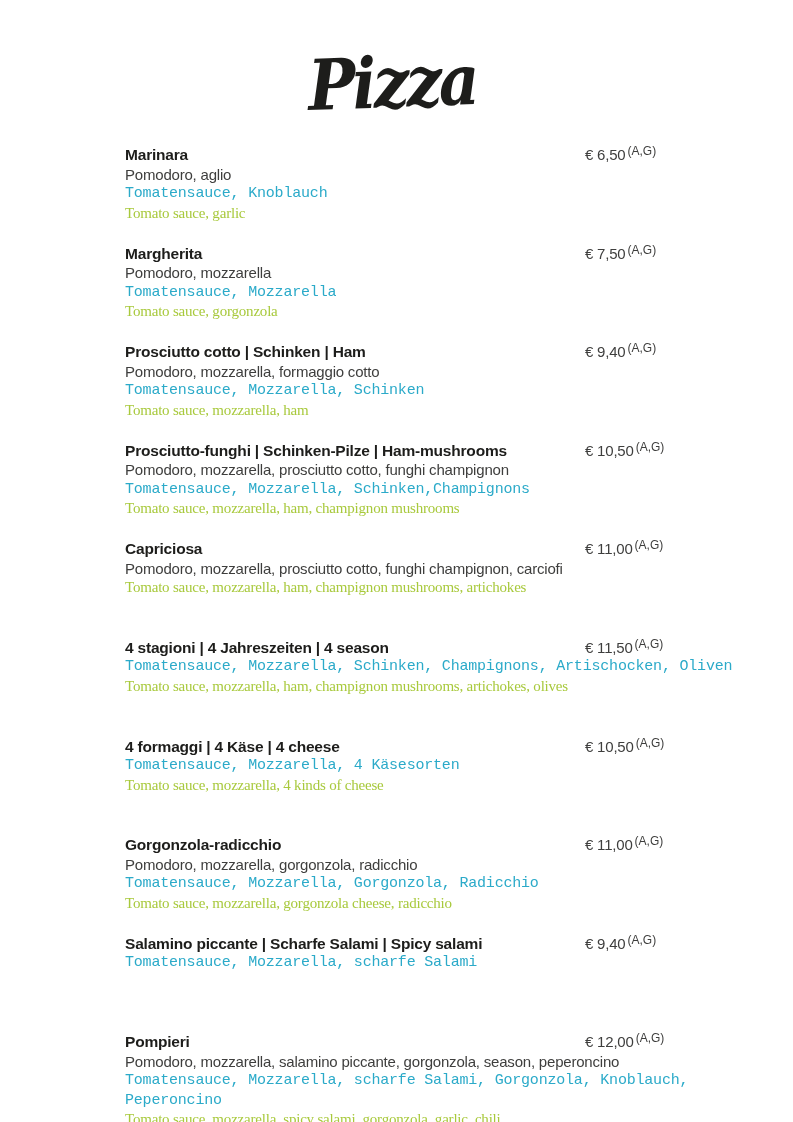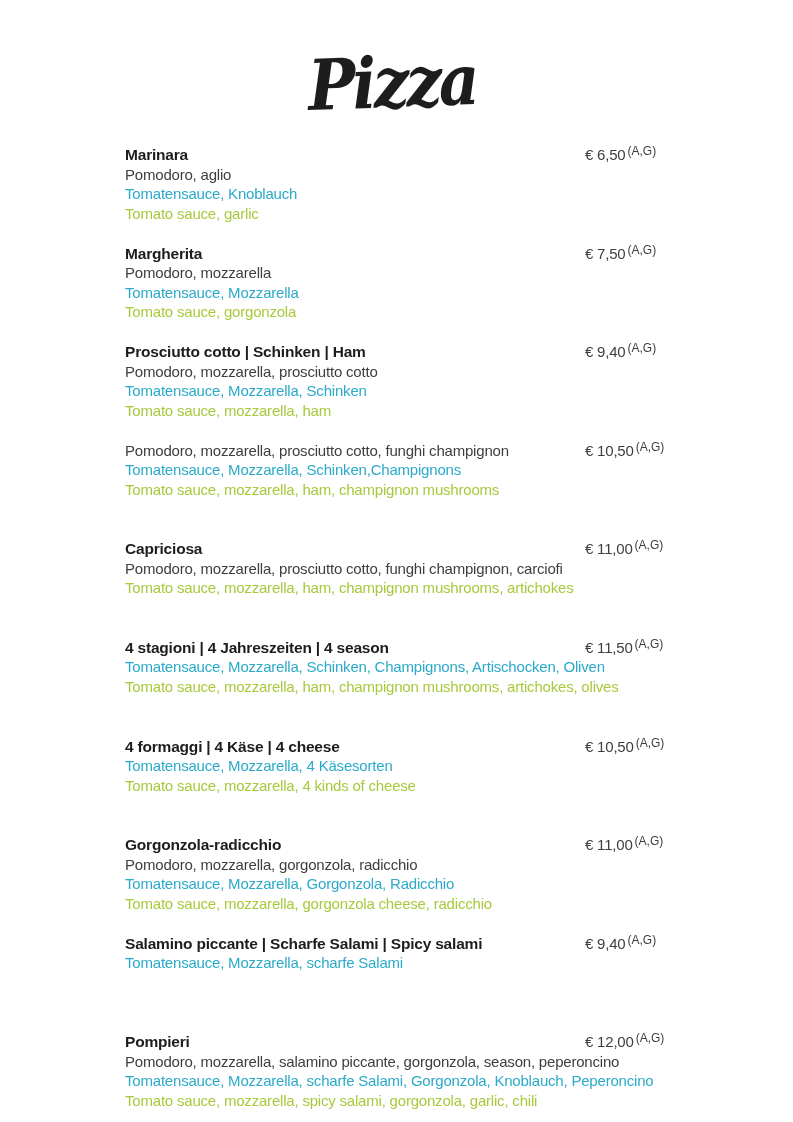--- a/index.html
+++ b/index.html
@@ -54,22 +54,22 @@
     font-weight: bold;
     line-height: 19.5px;
     color: var(--name);
   }
   .item p {
     margin: 0;
     font-size: 15px;
     line-height: 19.5px;
   }
   .item .it { color: var(--italian); }
-  .item .de { color: var(--german); }
-  .item .en { color: var(--english); }
+  .item .de { color: var(--german); font-family: Liberation Mono, monospace; }
+  .item .en { color: var(--english); font-family: Liberation Serif, serif; }
   .price {
     position: absolute;
     left: 460px;
     top: 0;
     font-size: 15px;
     line-height: 19.5px;
     color: var(--price);
     white-space: nowrap;
   }
   .price .allergens {
@@ -106,31 +106,32 @@
       <p class="en">Tomato sauce, gorgonzola</p>
     </div>
     <div class="price">
       <span class="amount">€ 7,50</span><span class="allergens">(A,G)</span>
     </div>
   </section>
 
   <section class="item">
     <div class="item-text">
       <h2 class="name">Prosciutto cotto | Schinken | Ham</h2>
-      <p class="it">Pomodoro, mozzarella, prosciutto cotto</p>
+      <p class="it">Pomodoro, mozzarella, formaggio cotto</p>
       <p class="de">Tomatensauce, Mozzarella, Schinken</p>
       <p class="en">Tomato sauce, mozzarella, ham</p>
     </div>
     <div class="price">
       <span class="amount">€ 9,40</span><span class="allergens">(A,G)</span>
     </div>
   </section>
 
   <section class="item">
     <div class="item-text">
+      <h2 class="name">Prosciutto-funghi | Schinken-Pilze | Ham-mushrooms</h2>
       <p class="it">Pomodoro, mozzarella, prosciutto cotto, funghi champignon</p>
       <p class="de">Tomatensauce, Mozzarella, Schinken,Champignons</p>
       <p class="en">Tomato sauce, mozzarella, ham, champignon mushrooms</p>
     </div>
     <div class="price">
       <span class="amount">€ 10,50</span><span class="allergens">(A,G)</span>
     </div>
   </section>
 
   <section class="item">

